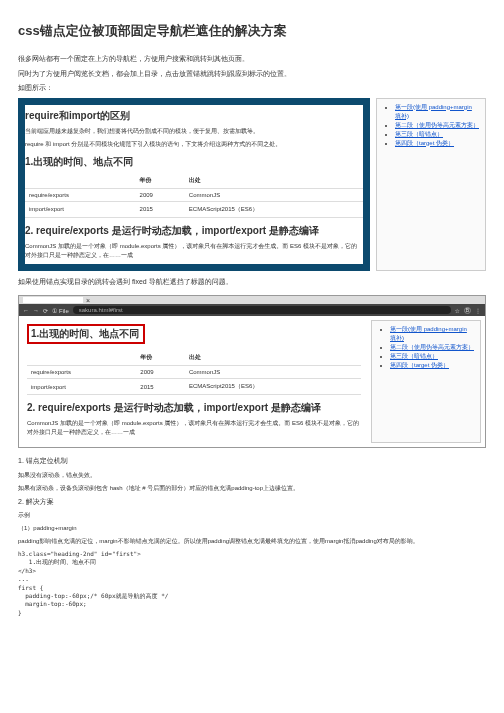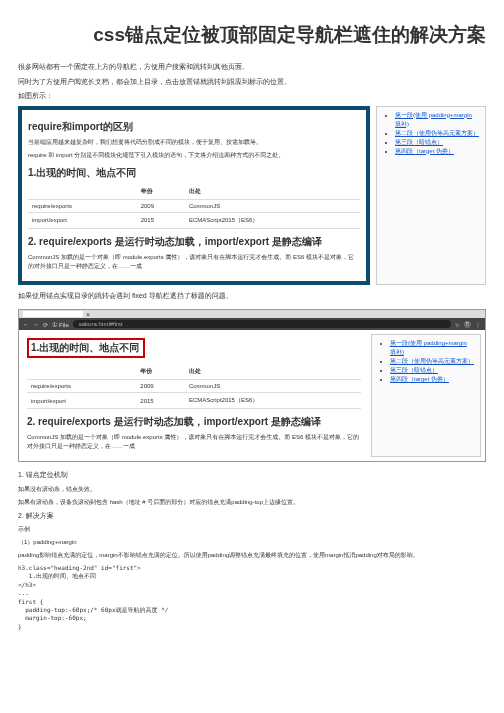--- a/index.html
+++ b/index.html
@@ -1,21 +1,21 @@
 <!DOCTYPE html>
 <html><head>
 <meta charset="utf-8">
 <style>
   * { margin: 0; padding: 0; box-sizing: border-box; }
   body { font-family: "Microsoft YaHei", Arial, sans-serif; font-size: 7px; background: #fff; color: #333; width: 504px; }
   .page { padding: 14px 18px; }
-  .title { text-align: right; font-size: 19px; font-weight: bold; margin: 8px 0 14px; }
+  .title { text-align: left; font-size: 13px; font-weight: bold; margin: 8px 0 14px; }
   .para { margin: 4px 0; line-height: 1.5; }
   .layout { display: flex; gap: 6px; }
-  .main { flex: 1; border: 4px solid #0c4a6e; padding: 6px; }
+  .main { flex: 1; border: 7px solid #0c4a6e; }
   .side { width: 110px; border: 1px solid #ccc; padding: 4px 6px; background: #fafafa; font-size: 6px; }
   .side ul { list-style: disc; padding-left: 12px; }
   .side a { color: #1155cc; text-decoration: underline; }
   .h1 { font-size: 10px; font-weight: bold; margin: 4px 0; }
   .h2 { font-size: 10px; font-weight: bold; margin: 6px 0 3px; }
   table { width: 100%; border-collapse: collapse; margin: 4px 0; font-size: 6px; }
   th, td { border-bottom: 1px solid #ddd; padding: 3px 4px; text-align: left; }
   .browser { margin-top: 8px; border: 1px solid #999; }
   .urlbar { background: #444; color: #ddd; display: flex; align-items: center; padding: 2px 4px; gap: 4px; height: 12px; font-size: 6px; }
   .urlfield { flex: 1; background: #222; border-radius: 8px; padding: 1px 6px; color: #aaa; }

